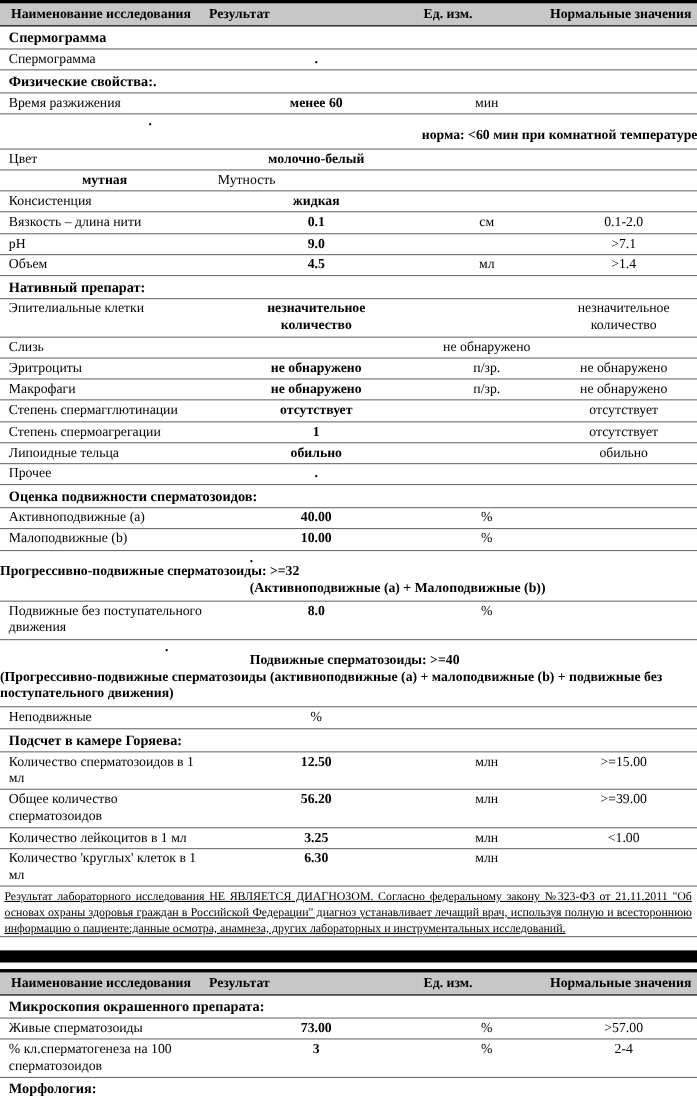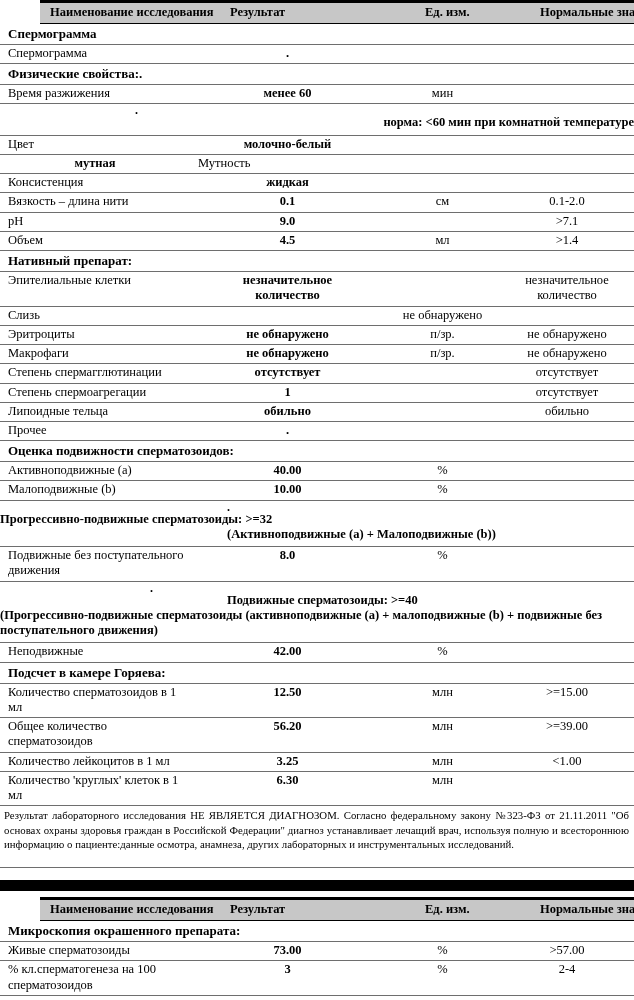--- a/index.html
+++ b/index.html
@@ -17,21 +17,20 @@
   .hdr, .row {
     display: grid;
     grid-template-columns: 190px 195px 115px 134px;
   }
   .hdr {
     background: var(--header-bg, #c7c7c7);
     border-top: 3px solid var(--header-line, #000);
     border-bottom: 1px solid var(--header-line, #000);
     font-weight: bold;
     padding: 2px 0 3px;
-    margin-left: 40px;
   }
   .hdr .hc { padding-left: 10px; }
   .hdr .hc.center { padding-left: 0; text-align: left; }
 
   .row { border-bottom: 1px solid var(--row-line, #777); padding: 1px 0 2px; }
   .cell { white-space: pre-line; }
   .cell.name { padding-left: 8px; }
   .cell.result { text-align: center; font-weight: bold; }
   .cell.unit { text-align: center; }
   .cell.normal { text-align: center; }
@@ -48,22 +47,23 @@
     padding: 2px 0 4px;
     font-weight: bold;
   }
   .note-line { white-space: pre-line; }
   .note-line.dot { line-height: 9px; font-size: 12px; }
 
   .disclaimer {
     font-size: 10.8px;
     line-height: 1.32;
     text-align: justify;
-    padding: 2px 5px 16px 4px;
+    padding: 2px 5px 0 4px;
     border-bottom: 1px solid var(--row-line, #777);
+    text-decoration: underline;
   }
 
   .separator-bar {
     height: 11px;
     background: var(--separator, #000);
     margin: 12px 0 6px;
   }
 </style>
 </head>
 <body>
@@ -207,21 +207,20 @@
           <div class="cell unit">%</div>
           <div class="cell normal"></div>
         </div>
         <div class="note">
           <div class="note-line dot" style="padding-left: 150px;">.</div>
           <div class="note-line" style="padding-left: 227px;">Подвижные сперматозоиды: &gt;=40</div>
           <div class="note-line" style="">(Прогрессивно-подвижные сперматозоиды (активноподвижные (a) + малоподвижные (b) + подвижные без поступательного движения)</div>
         </div>
         <div class="row">
           <div class="cell name">Неподвижные</div>
-          <div class="cell result">42.00</div>
           <div class="cell unit">%</div>
           <div class="cell normal"></div>
         </div>
         <div class="section-header">Подсчет в камере Горяева:</div>
         <div class="row">
           <div class="cell name">Количество сперматозоидов в 1 мл</div>
           <div class="cell result">12.50</div>
           <div class="cell unit">млн</div>
           <div class="cell normal">&gt;=15.00</div>
         </div>

